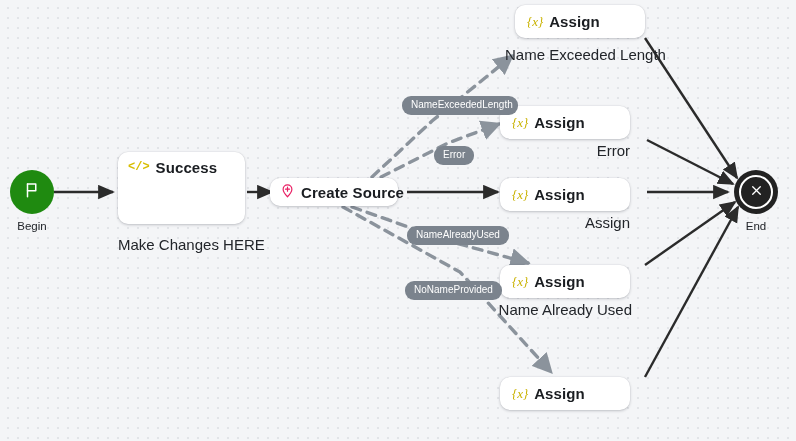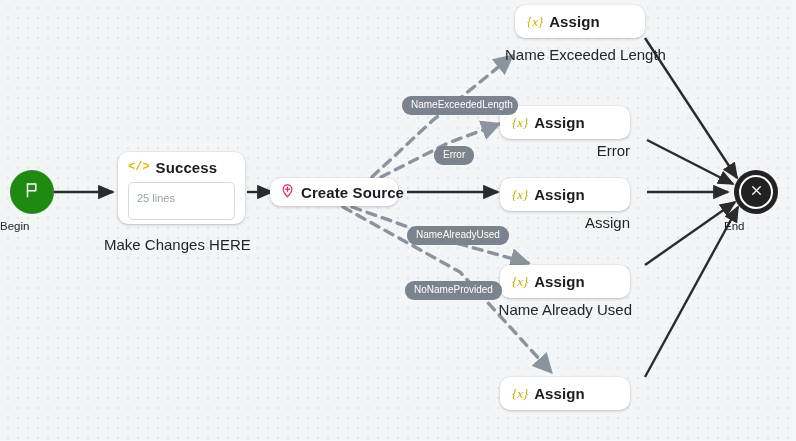--- a/index.html
+++ b/index.html
@@ -52,20 +52,21 @@
     border: 2px solid #ffffff;
     display: flex;
     align-items: center;
     justify-content: center;
   }
   .terminal-caption {
     position: absolute;
     font-size: 11.5px;
     color: #22252a;
     white-space: nowrap;
+    text-align: center;
   }
   
   .card {
     position: absolute;
     background: #ffffff;
     border-radius: 10px;
     box-shadow: 0 1px 3px rgba(20,25,35,.22), 0 0 0 .5px rgba(20,25,35,.05);
     box-sizing: border-box;
   }
   .card-head {
@@ -199,25 +200,22 @@
       </svg>
     </span>
   </div>
   <div class="terminal-caption" style="left:0px; top:220px; width:64px;">Begin</div>
 
   <div class="card snippet" style="left:118px; top:152px;">
     <div class="card-head">
       <span class="icon-code">&lt;/&gt;</span>
       <span class="card-title">Success</span>
     </div>
-    <div class="snippet-body">
-      <span class="snippet-lines">25 lines</span>
-    </div>
-  </div>
-  <div class="node-caption" style="left:104px; top:236px; width:127px;">Make Changes HERE</div>
+  </div>
+  <div class="node-caption" style="left:118px; top:236px; width:127px;">Make Changes HERE</div>
 
   <div class="card createsource" style="left:270px; top:178px;">
     <div class="card-head">
       <span class="pin-icon">
         <svg width="15" height="15" viewBox="0 0 24 24" fill="none" stroke="#e91e63" stroke-width="1.9" stroke-linecap="round" stroke-linejoin="round">
           <path d="M12 22s7-7.2 7-12a7 7 0 1 0-14 0c0 4.8 7 12 7 12z"></path>
           <path d="M12 6.6v6.4M8.8 9.8h6.4"></path>
         </svg>
       </span>
       <span class="card-title">Create Source</span>

